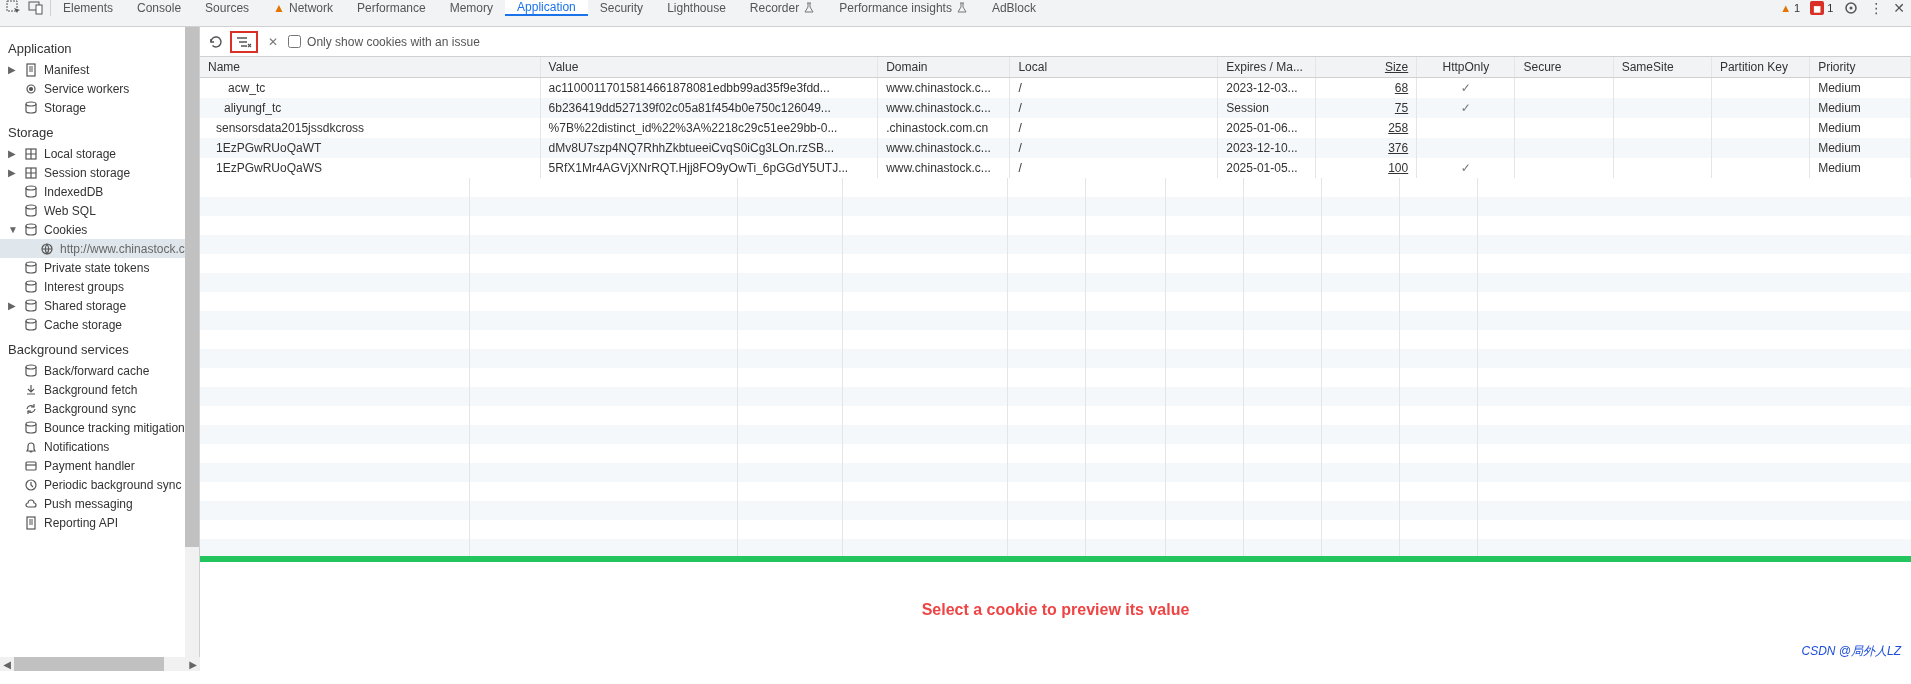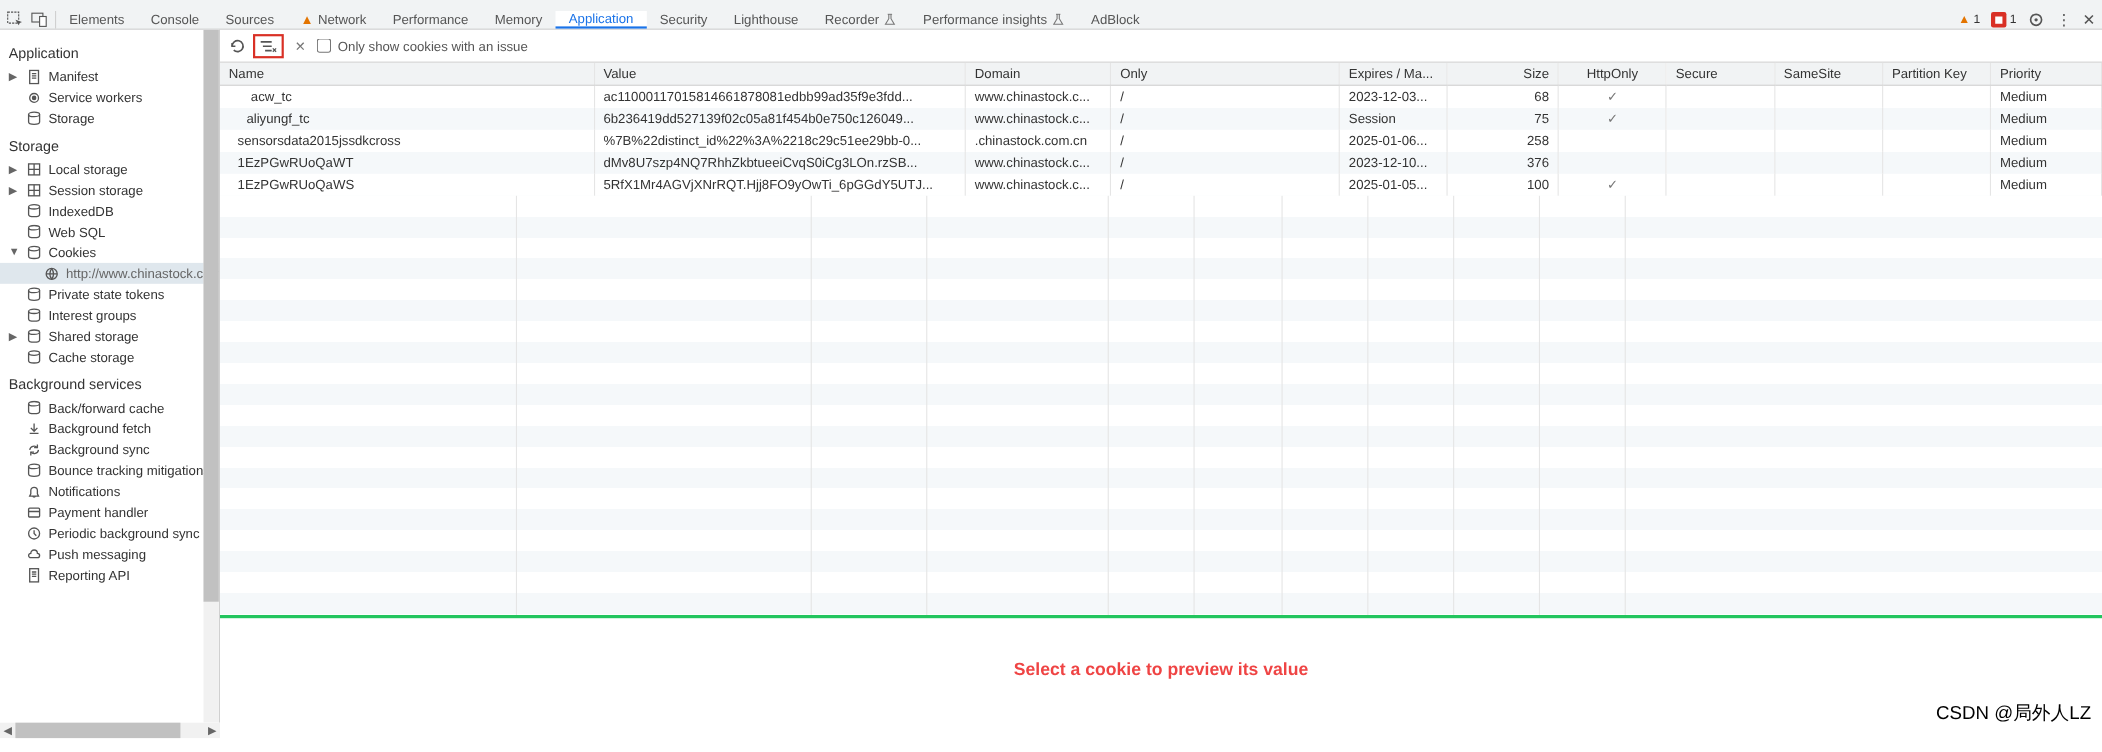--- a/index.html
+++ b/index.html
@@ -1,20 +1,20 @@
 <!DOCTYPE html>
 <html><head>
 <meta charset="utf-8">
 <style>
   * { box-sizing: border-box; margin: 0; padding: 0; }
   body { font-family: "Segoe UI", Arial, sans-serif; font-size: 12px; color: #333; background: #fff; width: 1911px; height: 684px; overflow: hidden; }
   .icon { display: inline-flex; align-items: center; justify-content: center; }
 
   
-  .top-tabs { height: 27px; border-bottom: 1px solid #d0d0d0; display: flex; align-items: flex-end; background: #f1f3f4; }
+  .top-tabs { height: 27px; border-bottom: 1px solid #d0d0d0; display: flex; align-items: flex-start; background: #f1f3f4; }
   .top-left-tools { display: flex; align-items: center; padding: 0 6px; gap: 6px; border-right: 1px solid #d0d0d0; }
   .dev-tab { padding: 0 12px; display: flex; align-items: center; cursor: default; color: #555; gap: 4px; }
   .dev-tab.active { color: #1a73e8; border-bottom: 2px solid #1a73e8; background: #fff; }
   .top-right { margin-left: auto; display: flex; align-items: center; gap: 10px; padding-right: 6px; }
   .badge { display: flex; align-items: center; gap: 3px; font-size: 11px; }
   .warn-tri { color: #e37400; }
   .err-sq { background: #d93025; color: #fff; width: 14px; height: 14px; font-size: 10px; border-radius: 2px; display: inline-flex; align-items: center; justify-content: center; }
 
   
   .main { display: flex; height: 630px; }
@@ -28,31 +28,31 @@
   .sb-scroll { position: absolute; right: 0; top: 0; width: 14px; height: 100%; background: #f1f1f1; }
   .sb-thumb { position: absolute; right: 0; top: 0; width: 14px; height: 520px; background: #c1c1c1; }
 
   .content { flex: 1; display: flex; flex-direction: column; }
   .toolbar { height: 30px; border-bottom: 1px solid #d0d0d0; display: flex; align-items: center; padding: 0 8px; gap: 6px; }
   .filter-input { flex: 0 0 510px; height: 22px; border: 1px solid #ccc; padding: 0 6px; font-size: 12px; border-radius: 2px; }
   .hl-btn { border: 2px solid #d93025; width: 28px; height: 22px; display: flex; align-items: center; justify-content: center; }
   .clear-x { color: #777; cursor: default; padding: 0 4px; }
   .chk { display: flex; align-items: flex-start; gap: 6px; color: #555; }
 
-  .table-wrap { flex: 1; overflow: hidden; border-bottom: 3px solid #22c55e; display: flex; flex-direction: column; }
+  .table-wrap { flex: 1; overflow: hidden; border-bottom: 6px solid #22c55e; display: flex; flex-direction: column; }
   table { border-collapse: collapse; width: 100%; table-layout: fixed; }
   th, td { text-align: left; padding: 3px 8px; border-right: 1px solid #e5e5e5; white-space: nowrap; overflow: hidden; text-overflow: ellipsis; height: 19px; font-weight: normal; font-size: 12px; }
   thead th { background: #f1f3f4; border-bottom: 1px solid #d0d0d0; color: #333; }
   tbody tr:nth-child(even) { background: #f5f8fa; }
   .col-name { width: 270px; }
   .col-value { width: 268px; }
   .col-domain { width: 105px; }
   .col-path { width: 165px; }
   .col-exp { width: 78px; }
-  .col-size { width: 80px; text-align: right; }
+  .col-size { width: 80px; text-align: right; text-decoration: underline; }
   td.col-size { text-align: right; }
   .col-http { width: 78px; text-align: center; }
   td.col-http { text-align: center; }
   .col-secure { width: 78px; }
   .col-samesite { width: 78px; }
   .col-partkey { width: 78px; }
   .col-priority { width: 80px; }
   .filler { flex: 1; background:
     repeating-linear-gradient(#fff 0, #fff 19px, #f5f8fa 19px, #f5f8fa 38px);
     border-top: none;
@@ -60,21 +60,21 @@
   }
   .filler .vlines { position:absolute; inset:0; display:flex; }
   .filler .vlines span { border-right:1px solid #e5e5e5; height:100%; }
 
   .preview { height: 95px; display: flex; align-items: center; justify-content: center; color: #ef4444; font-size: 16px; font-weight: 600; }
 
   .bottom-scroll { height: 14px; background: #f1f1f1; display: flex; align-items: center; position: relative; }
   .bottom-scroll .arrow { width: 14px; text-align: center; color: #666; font-size: 10px; }
   .bottom-scroll .thumb { position: absolute; left: 14px; top: 0; height: 14px; width: 150px; background: #c1c1c1; }
 
-  .watermark { position: absolute; right: 10px; bottom: 24px; color: #000000; font-size: 17px; }
+  .watermark { position: absolute; right: 10px; bottom: 24px; color: #1d4ed8; font-size: 12px; font-style: italic; }
 
   svg { display: block; }
 </style>
 </head>
 <body>
 
 <div class="top-tabs">
   <div class="top-left-tools">
     <span class="icon">
       <svg width="16" height="16" viewBox="0 0 16 16">
@@ -422,21 +422,21 @@
             <col class="col-secure">
             <col class="col-samesite">
             <col class="col-partkey">
             <col class="col-priority">
         </colgroup>
         <thead>
             <tr id="thead-row">
               <th class="col-name">Name</th>
               <th class="col-value">Value</th>
               <th class="col-domain">Domain</th>
-              <th class="col-path">Only</th>
+              <th class="col-path">Local</th>
               <th class="col-exp">Expires / Ma...</th>
               <th class="col-size">Size</th>
               <th class="col-http">HttpOnly</th>
               <th class="col-secure">Secure</th>
               <th class="col-samesite">SameSite</th>
               <th class="col-partkey">Partition Key</th>
               <th class="col-priority">Priority</th>
             </tr>
           </thead>
         <tbody id="tbody">

